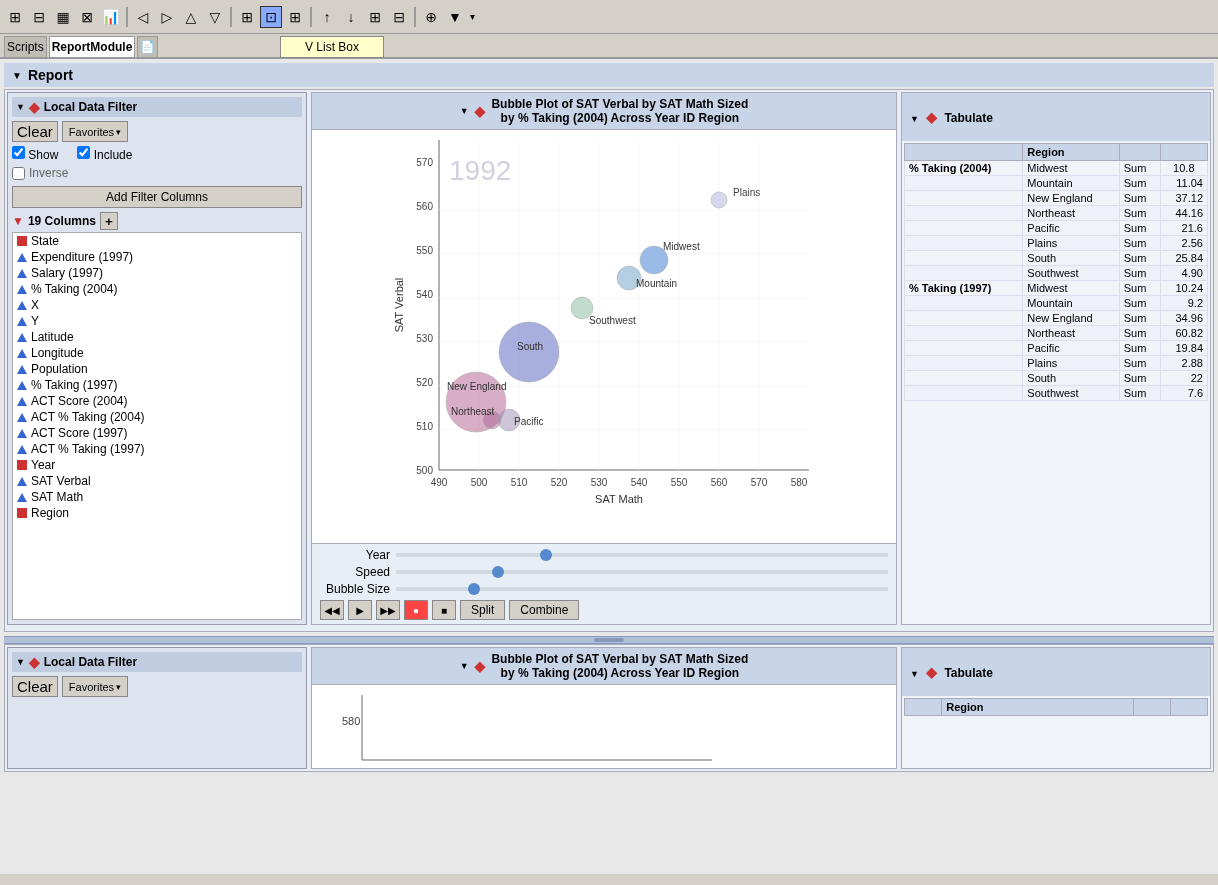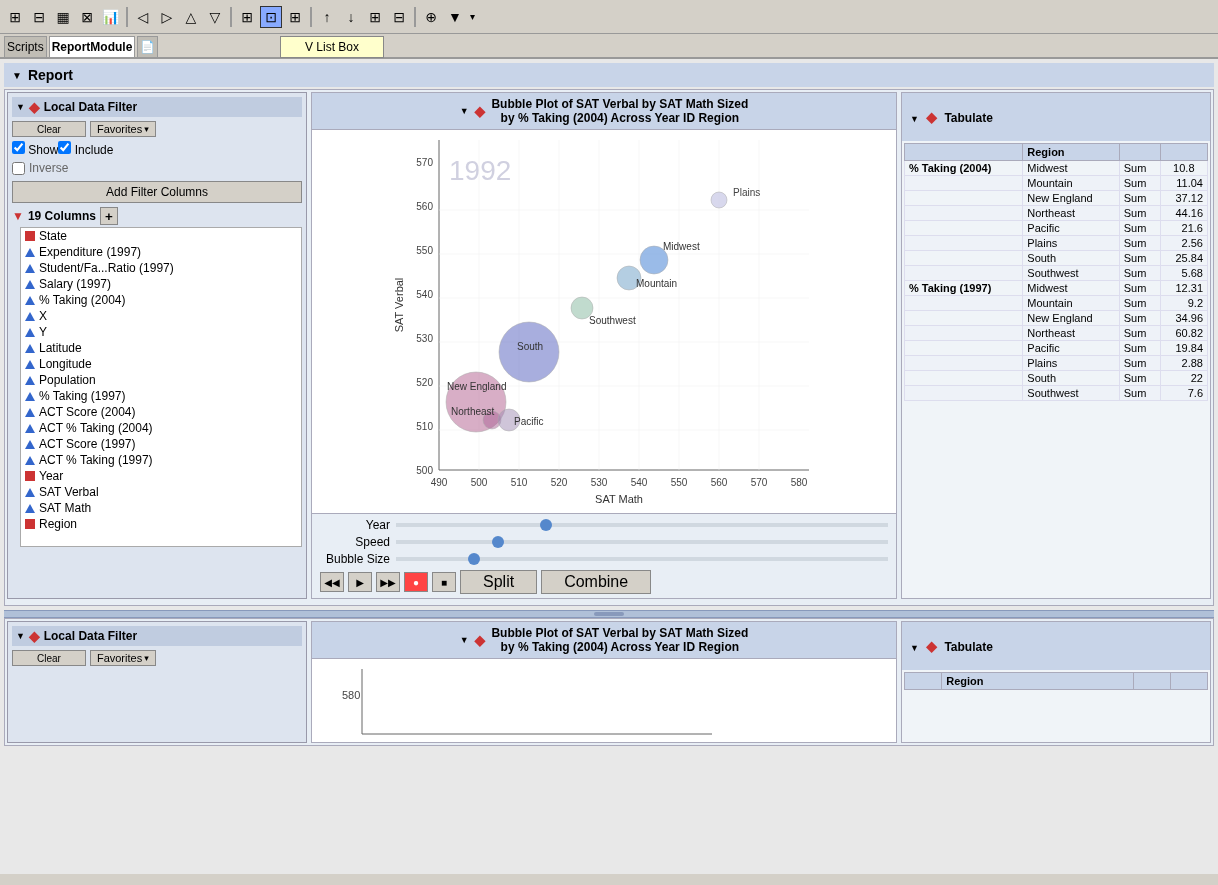--- a/index.html
+++ b/index.html
@@ -95,35 +95,35 @@
       background: #c0cce0;
       display: flex;
       align-items: center;
       padding: 2px 4px;
       font-weight: bold;
       font-size: 12px;
       gap: 4px;
       margin-bottom: 4px;
     }
     .btn-small {
-      padding: 1px 24px;
+      padding: 1px 4px;
       background: #d4d0c8;
       border: 1px solid #888;
       cursor: pointer;
-      font-size: 10px;
+      font-size: 15px;
     }
     .filter-toolbar {
       display: flex;
       gap: 4px;
       margin-bottom: 4px;
     }
     .checkbox-row {
       display: flex;
       align-items: center;
-      gap: 0;
+      gap: 19px;
       margin-bottom: 4px;
       font-size: 12px;
     }
     .inverse-row {
       display: flex;
       align-items: center;
       gap: 4px;
       margin-bottom: 6px;
       font-size: 12px;
       color: #666;
@@ -141,24 +141,23 @@
       display: flex;
       align-items: center;
       gap: 4px;
       margin-bottom: 2px;
       font-size: 12px;
       font-weight: bold;
     }
     .columns-list {
       background: white;
       border: 1px solid #aaa;
-      height: 320px;
+      height: 388px;
       overflow-y: auto;
       font-size: 12px;
-      margin-left: 8px;
     }
     .col-item {
       display: flex;
       align-items: center;
       padding: 1px 4px;
       gap: 4px;
       cursor: default;
     }
 
     
@@ -254,25 +253,25 @@
     .play-btn {
       width: 24px; height: 20px;
       background: #d4d0c8;
       border: 1px solid #888;
       cursor: pointer;
       display: flex; align-items: center; justify-content: center;
       font-size: 10px;
     }
     .play-btn.red { background: #ff4444; color: white; }
     .split-combine-btn {
-      padding: 2px 22px;
+      padding: 2px 10px;
       background: #d4d0c8;
       border: 1px solid #888;
       cursor: pointer;
-      font-size: 16px;
+      font-size: 12px;
     }
 
     
     .chart-svg {
       width: 100%;
       height: 380px;
     }
 
     
     .divider-bar {
@@ -394,24 +393,20 @@
         <div class="col-item">
               <span style="width: 10px; height: 10px; background: rgb(204, 51, 51); display: inline-block; flex-shrink: 0;"></span>
               <span>State</span>
             </div>
             <div class="col-item">
               <span style="width: 0px; height: 0px; border-left: 5px solid transparent; border-right: 5px solid transparent; border-bottom: 9px solid rgb(51, 102, 204); display: inline-block; flex-shrink: 0;"></span>
               <span>Expenditure (1997)</span>
             </div>
             <div class="col-item">
               <span style="width: 0px; height: 0px; border-left: 5px solid transparent; border-right: 5px solid transparent; border-bottom: 9px solid rgb(51, 102, 204); display: inline-block; flex-shrink: 0;"></span>
-              <span>Student/Fa...Ratio (1997)</span>
-            </div>
-            <div class="col-item">
-              <span style="width: 0px; height: 0px; border-left: 5px solid transparent; border-right: 5px solid transparent; border-bottom: 9px solid rgb(51, 102, 204); display: inline-block; flex-shrink: 0;"></span>
               <span>Salary (1997)</span>
             </div>
             <div class="col-item">
               <span style="width: 0px; height: 0px; border-left: 5px solid transparent; border-right: 5px solid transparent; border-bottom: 9px solid rgb(51, 102, 204); display: inline-block; flex-shrink: 0;"></span>
               <span>% Taking (2004)</span>
             </div>
             <div class="col-item">
               <span style="width: 0px; height: 0px; border-left: 5px solid transparent; border-right: 5px solid transparent; border-bottom: 9px solid rgb(51, 102, 204); display: inline-block; flex-shrink: 0;"></span>
               <span>X</span>
             </div>
@@ -635,27 +630,27 @@
                 <tr>
                   <td></td>
                   <td>South</td>
                   <td>Sum</td>
                   <td style="text-align: right;">25.84</td>
                 </tr>
                 <tr>
                   <td></td>
                   <td>Southwest</td>
                   <td>Sum</td>
-                  <td style="text-align: right;">5.68</td>
+                  <td style="text-align: right;">4.90</td>
                 </tr>
                 <tr>
                   <td style="font-weight: bold;">% Taking (1997)</td>
                   <td>Midwest</td>
                   <td>Sum</td>
-                  <td style="text-align: right;">12.31</td>
+                  <td style="text-align: right;">10.24</td>
                 </tr>
                 <tr>
                   <td></td>
                   <td>Mountain</td>
                   <td>Sum</td>
                   <td style="text-align: right;">9.2</td>
                 </tr>
                 <tr>
                   <td></td>
                   <td>New England</td>

